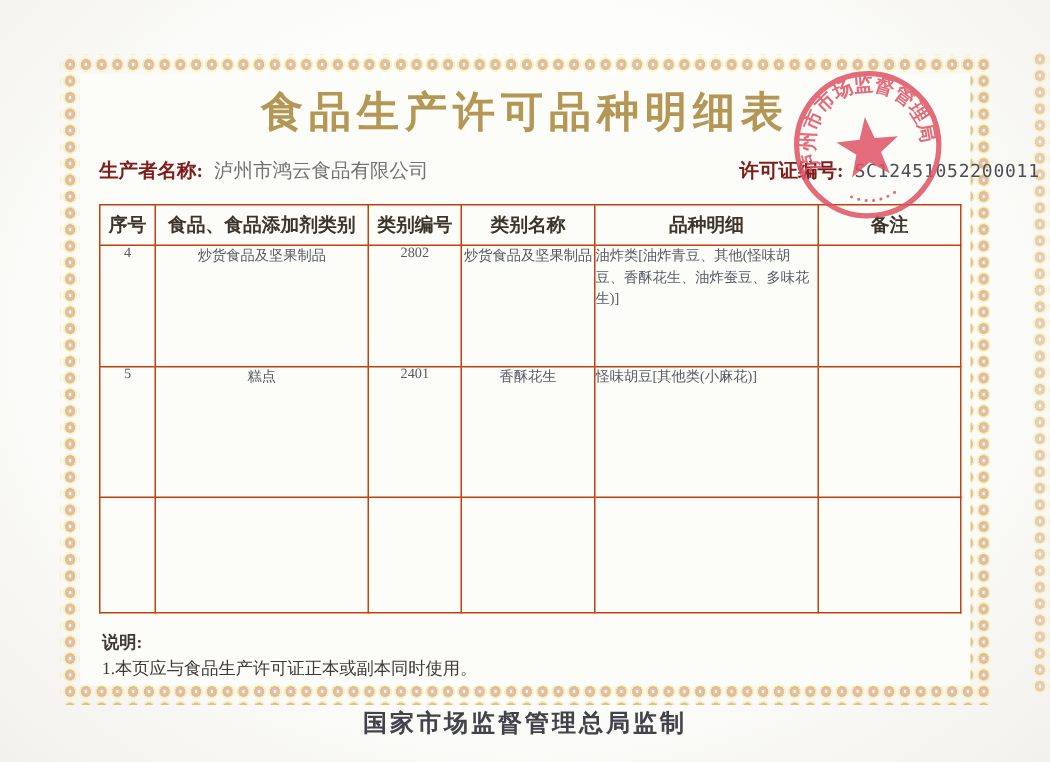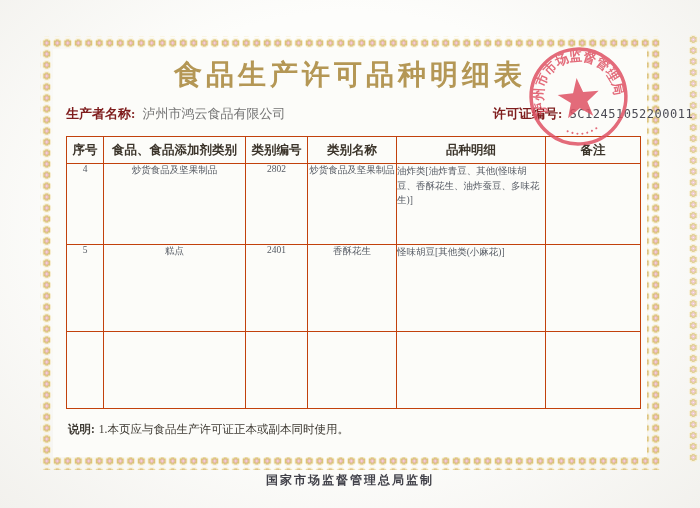--- a/index.html
+++ b/index.html
@@ -52,26 +52,26 @@
     font-size:9.5px;color:#555a63;text-align:center;vertical-align:top;padding-top:13px;
   }
   td.cell-detail{
     font-size:9.5px;color:#555a63;text-align:left;vertical-align:top;
     padding:6px 3px 0 3px;line-height:1.55;margin-left:41px;
   }
   tr.row-a td{height:80px;}
   tr.row-b td{height:86px;}
   tr.row-c td{height:76px;}
   .notes{
-    position:absolute;left:68px;top:421px;display:flex;font-size:11.5px;color:#3e3a33;line-height:1.45;
+    position:absolute;left:68px;top:421px;display:flex;font-size:11.5px;color:#3e3a33;line-height:1.45;flex-direction:column;
   }
   .notes .notes-label{font-weight:bold;margin-right:4px;}
   .footer{
     position:absolute;left:0;top:472px;width:100%;text-align:center;
-    font-size:12px;font-weight:bold;color:#42424a;letter-spacing:2px;
+    font-size:16px;font-weight:bold;color:#42424a;letter-spacing:2px;
   }
   .stamp{
     position:absolute;left:527px;top:45px;width:103px;height:103px;
     opacity:0.85;transform:rotate(-6deg);pointer-events:none;
   }
 </style>
 </head>
 <body>
 
 <div class="frame"></div>

